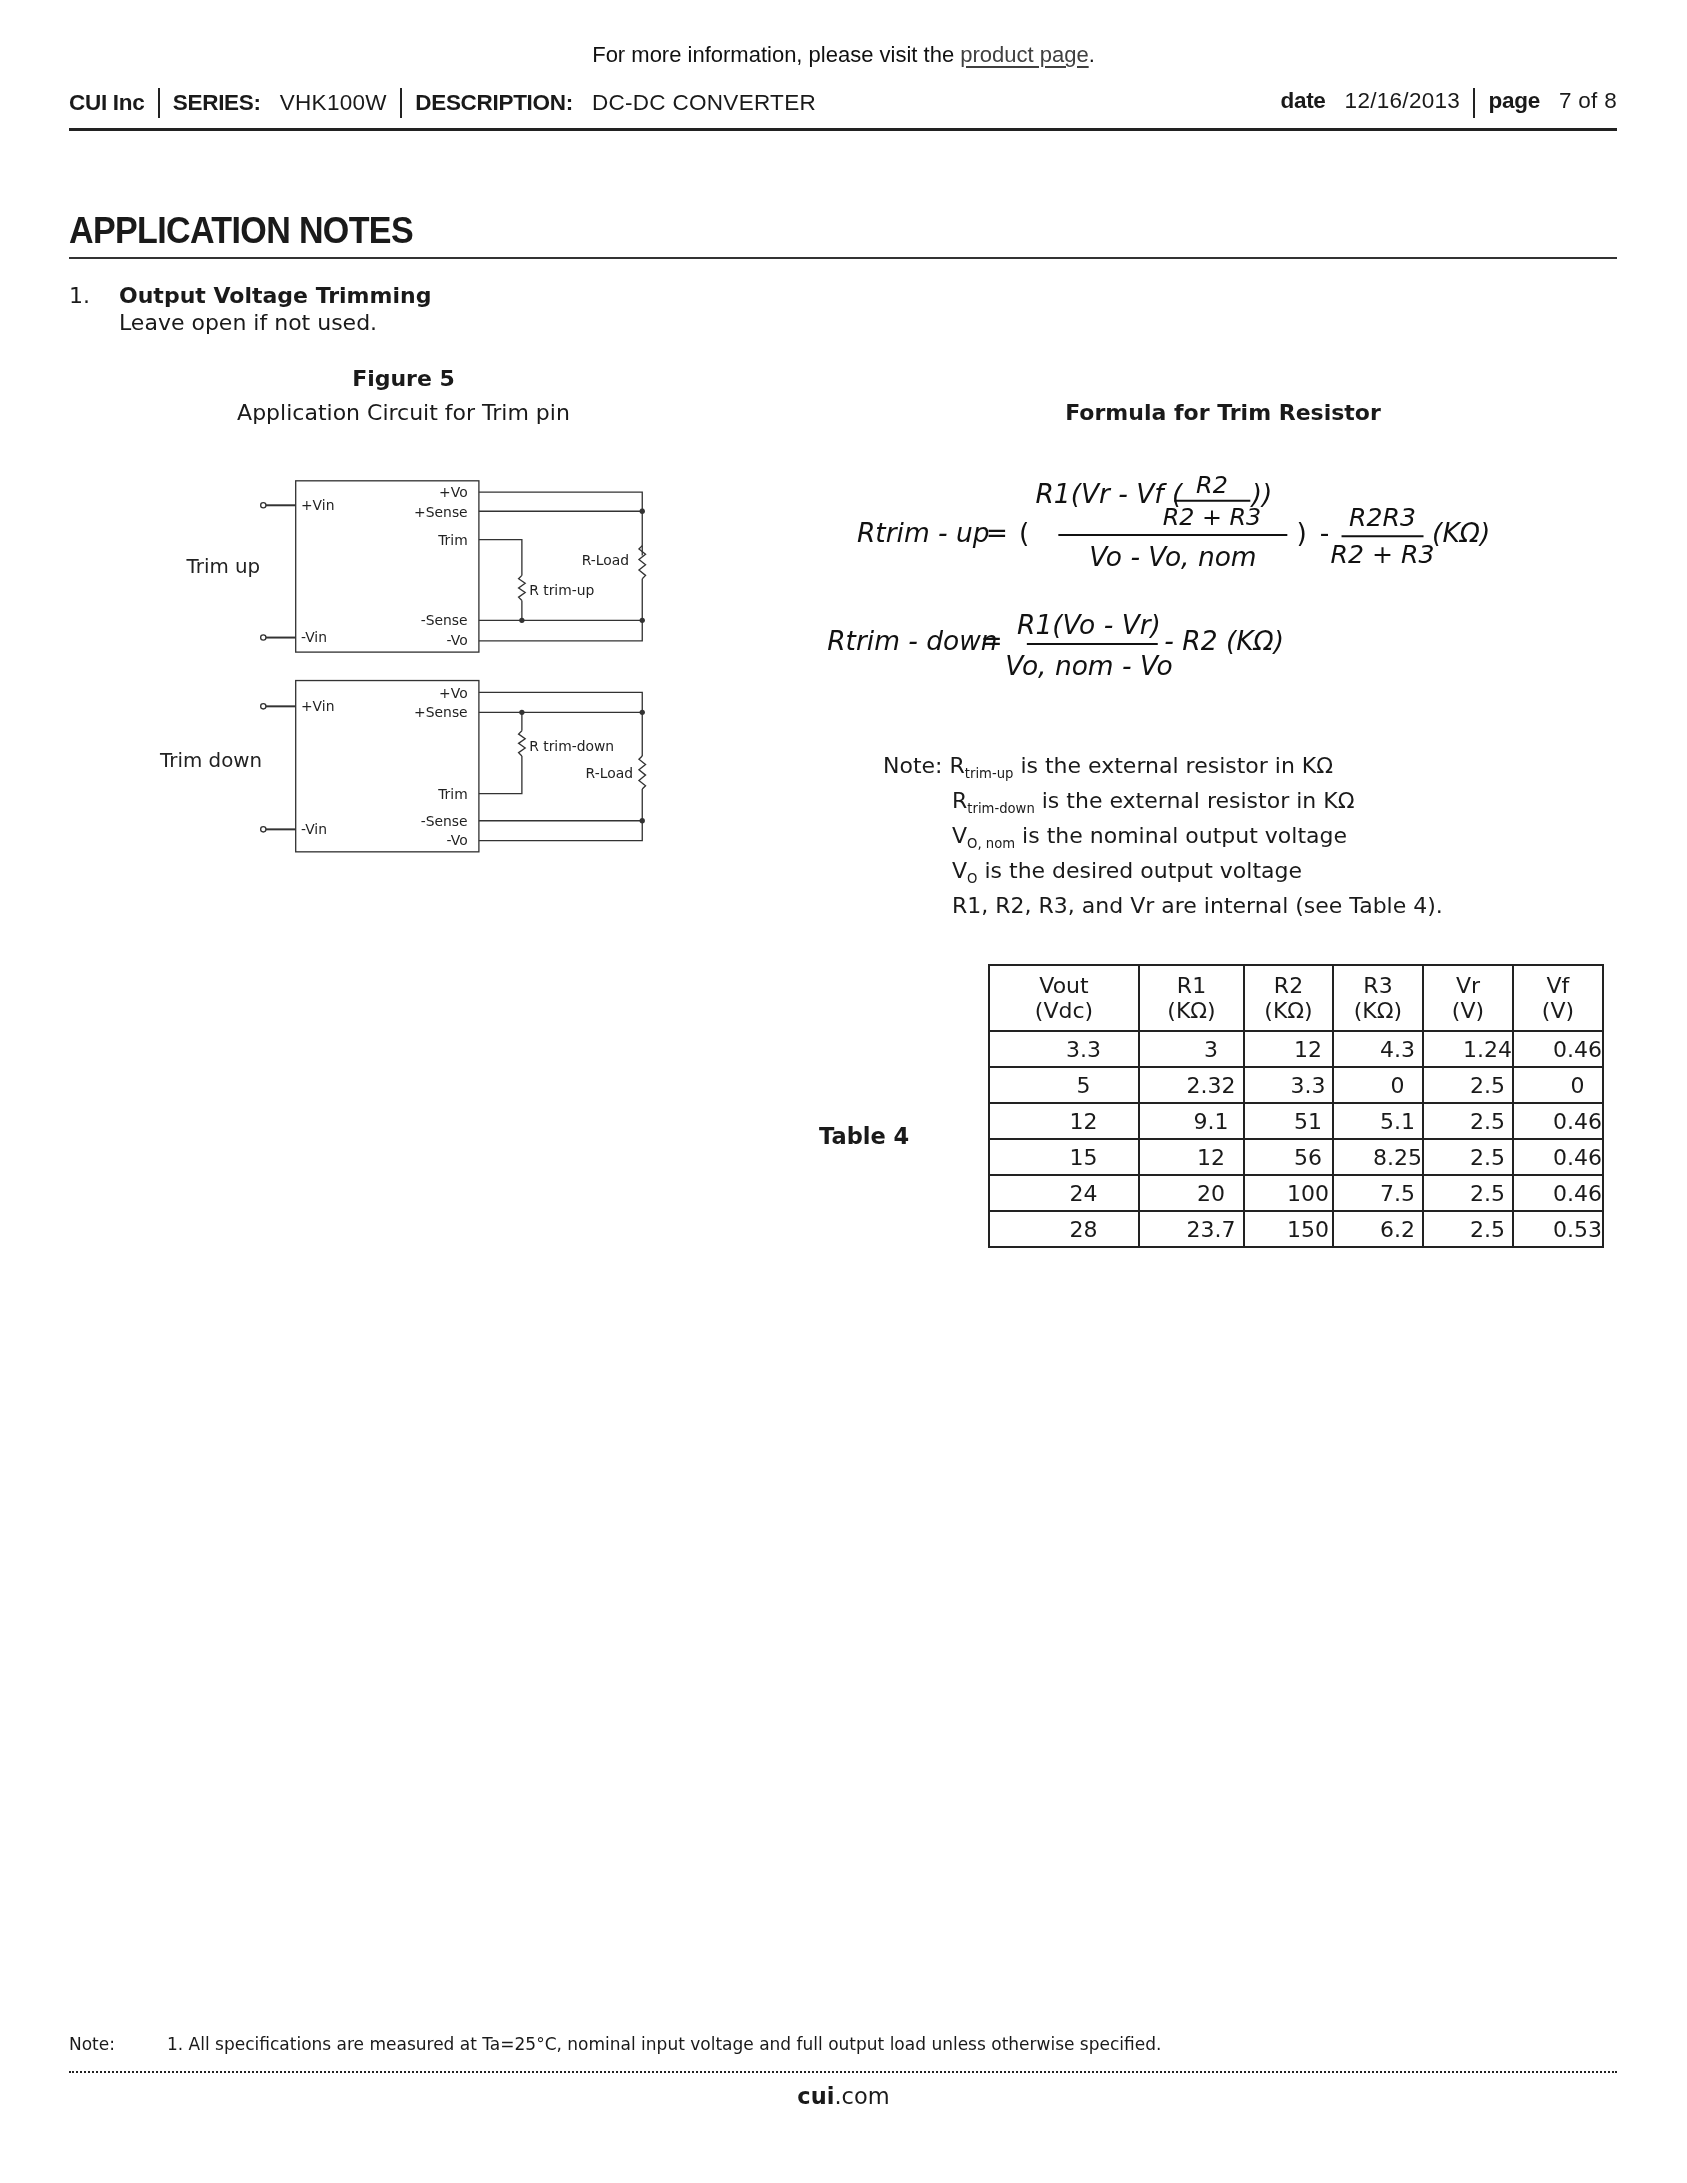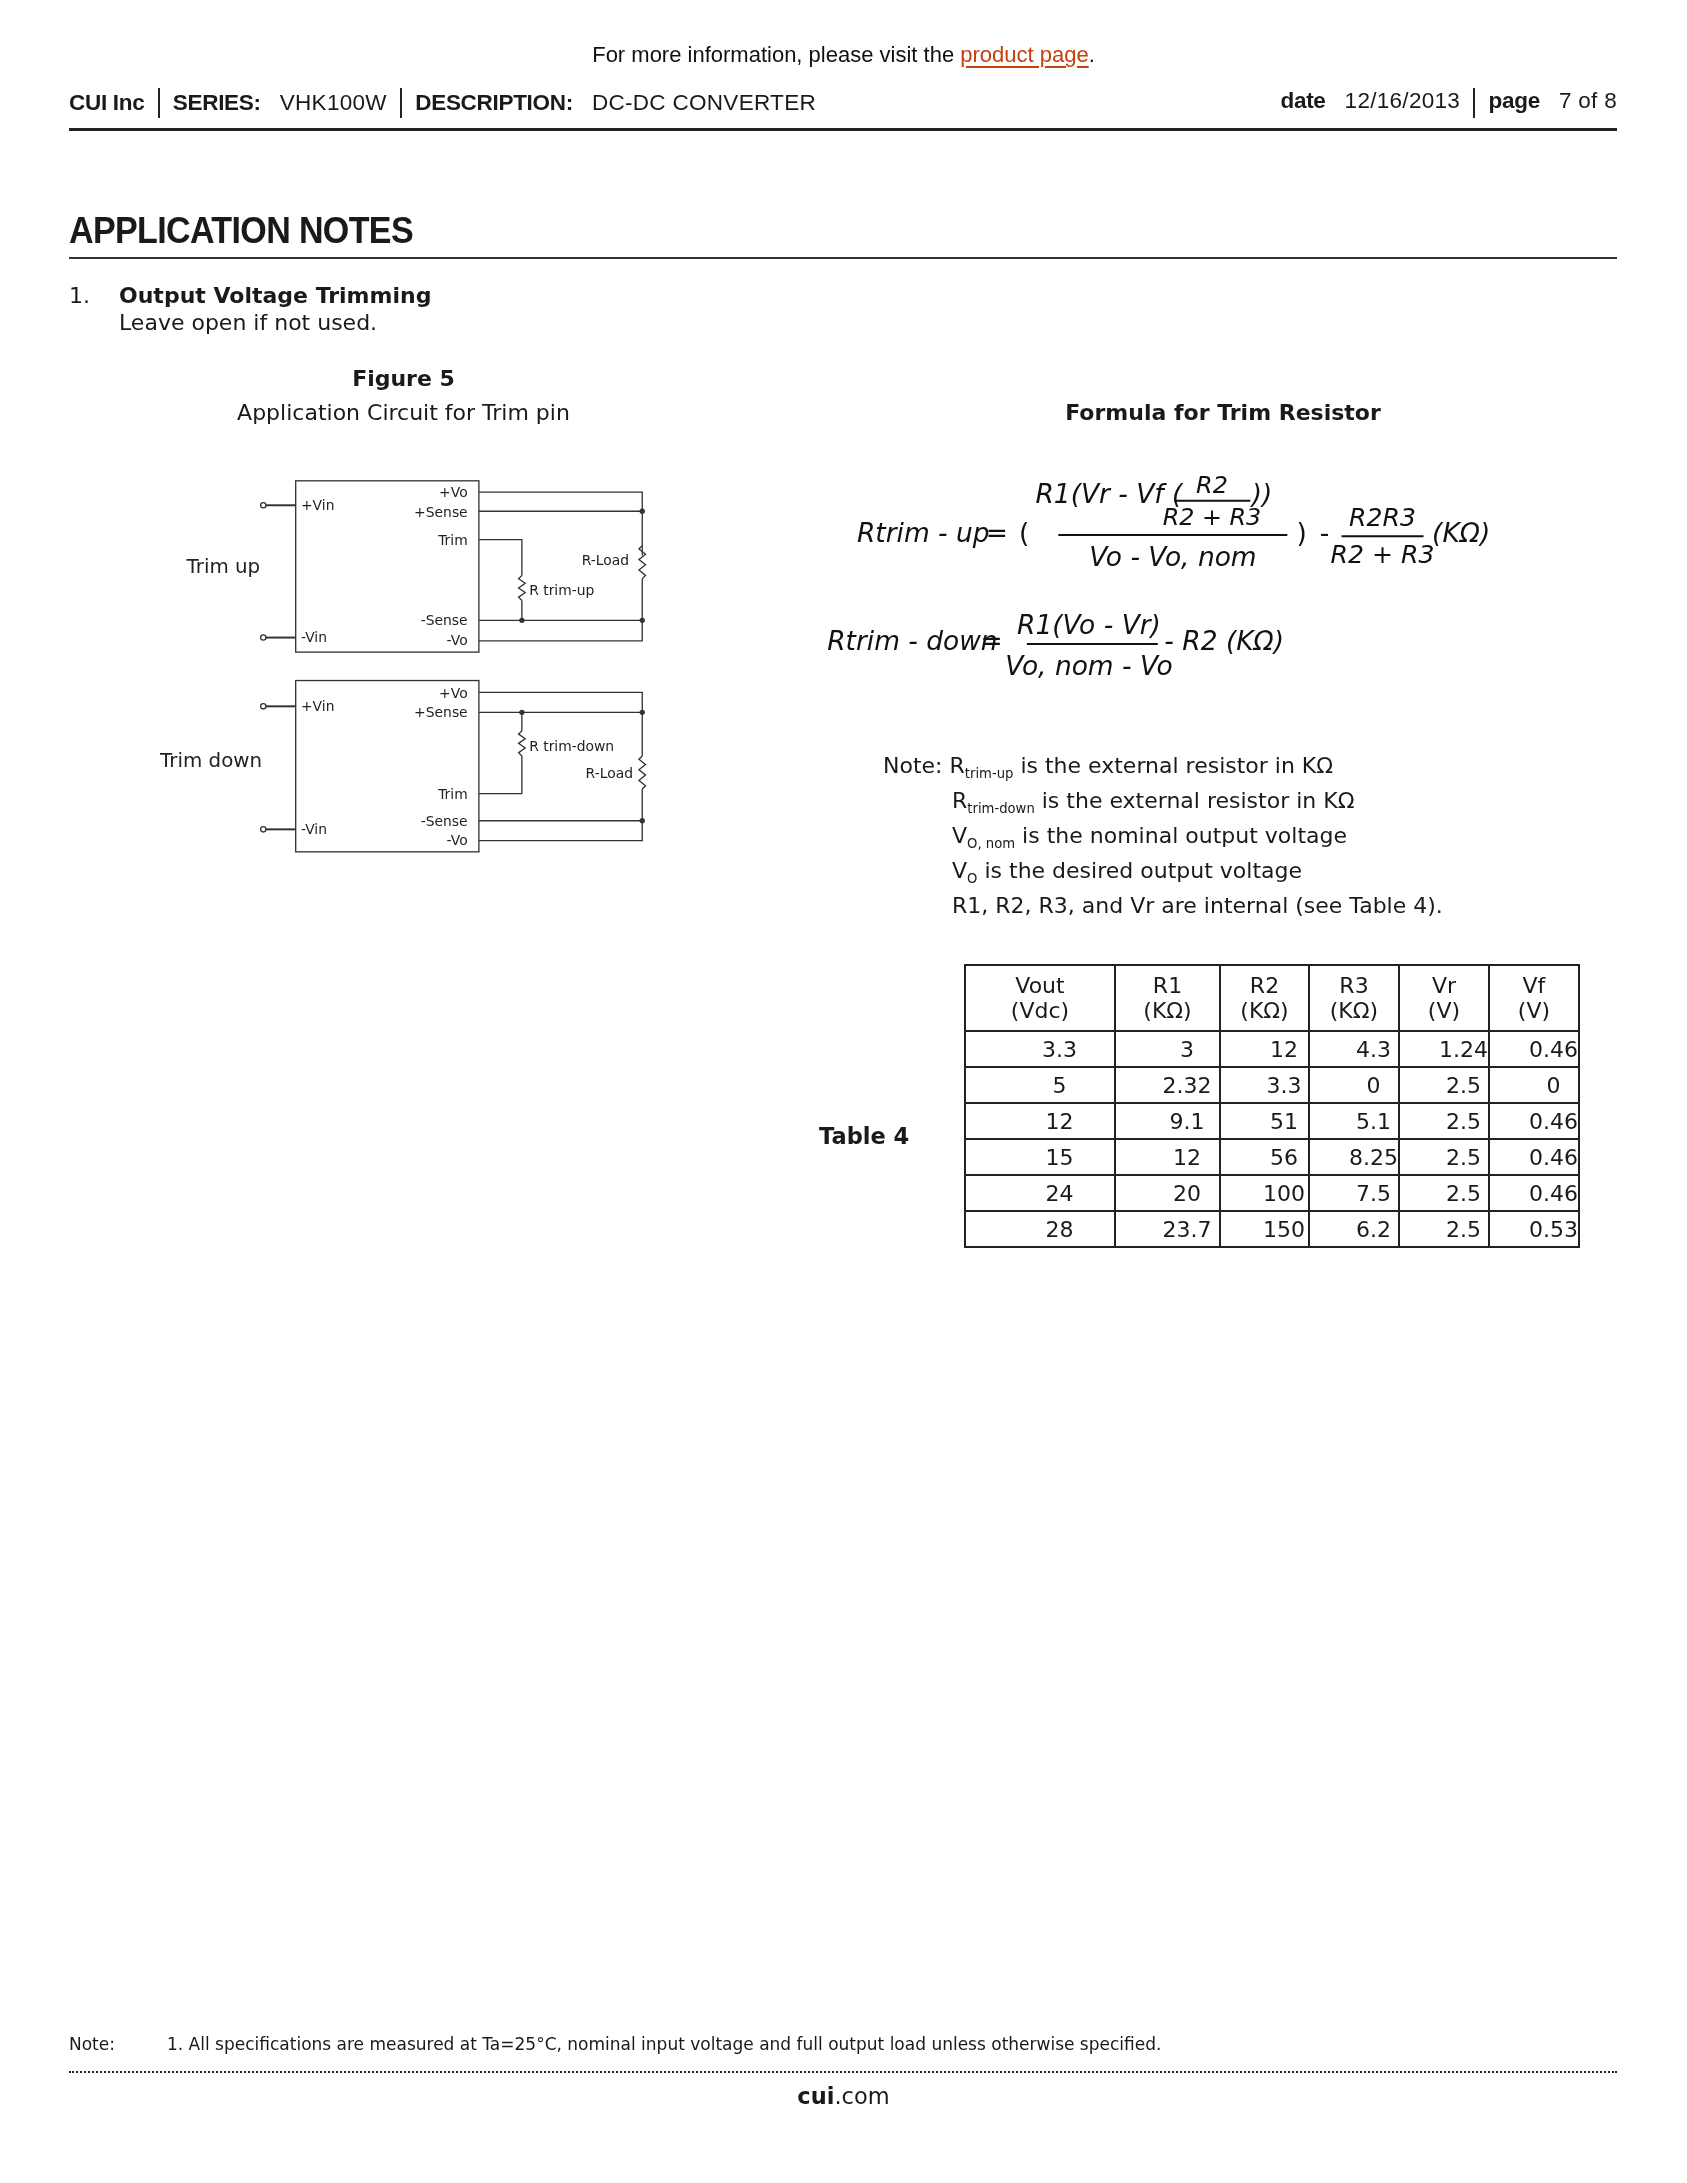--- a/index.html
+++ b/index.html
@@ -1,21 +1,21 @@
 <!DOCTYPE html>
 <html style="font-size:10.6px"><head>
 <meta charset="utf-8">
 <style>
   html, body { margin: 0; padding: 0; background: #ffffff; }
   body { width: 1687px; height: 2183px; position: relative; overflow: hidden; color: #1a1a1a; font-family: "DejaVu Sans", sans-serif; }
   .abs { position: absolute; }
 
   
   .top-info { left: 0; width: 1687px; top: 42px; text-align: center; font-family: "Liberation Sans", sans-serif; font-size: 22px; color: #111; }
-  .top-info a { color: #c2410c; text-decoration: underline; text-underline-offset: 4px; }
+  .top-info a { color: #404040; text-decoration: underline; text-underline-offset: 4px; }
 
   
   .header { left: 69px; top: 86px; width: 1548px; height: 33px; font-family: "Liberation Sans", sans-serif; font-size: 22.5px; display: flex; align-items: center; }
   .header .b { font-weight: bold; letter-spacing: -0.3px; }
   .header .v { font-weight: normal; margin-left: 19px; letter-spacing: 0.3px; }
   .header .sep { display: inline-block; width: 2px; height: 30px; background: #222; margin: 0 13.2px; }
   .header .right { margin-left: auto; display: flex; align-items: flex-start; }
   .header-rule { left: 69px; top: 128px; width: 1548px; height: 2.6px; background: #222; }
 
   
@@ -35,21 +35,21 @@
   .f { font-family: "DejaVu Sans", sans-serif; font-style: italic; color: #111; }
 
   
   .note { left: 883px; top: 753px; font-size: 22px; line-height: 26.5px; }
   .note .row { white-space: nowrap; }
   .note sub { font-size: 13.2px; }
   .note .indent { padding-left: 69px; }
 
   
   .table-label { left: 819px; top: 1123px; font-size: 22.5px; font-weight: bold; }
-  table.t4 { position: absolute; left: 964px; top: 964px; border-collapse: collapse; font-size: 22px; }
+  table.t4 { position: absolute; left: 988px; top: 964px; border-collapse: collapse; font-size: 22px; }
   table.t4 th, table.t4 td { border: 2.6px solid #222; text-align: center; font-weight: normal; padding: 0; }
   table.t4 th { height: 64px; line-height: 25px; }
   table.t4 td { height: 34px; padding-left: 39px; }
 
   
   .foot-note-label { left: 69px; top: 2034px; font-size: 17px; }
   .foot-note { left: 167px; top: 2034px; font-size: 17px; }
   .foot-rule { left: 69px; top: 2071px; width: 1548px; height: 0; border-top: 2.6px dotted #222; }
   .foot-site { left: 0; width: 1687px; top: 2083px; text-align: center; font-size: 22.5px; }
   .foot-site b { font-weight: bold; }

